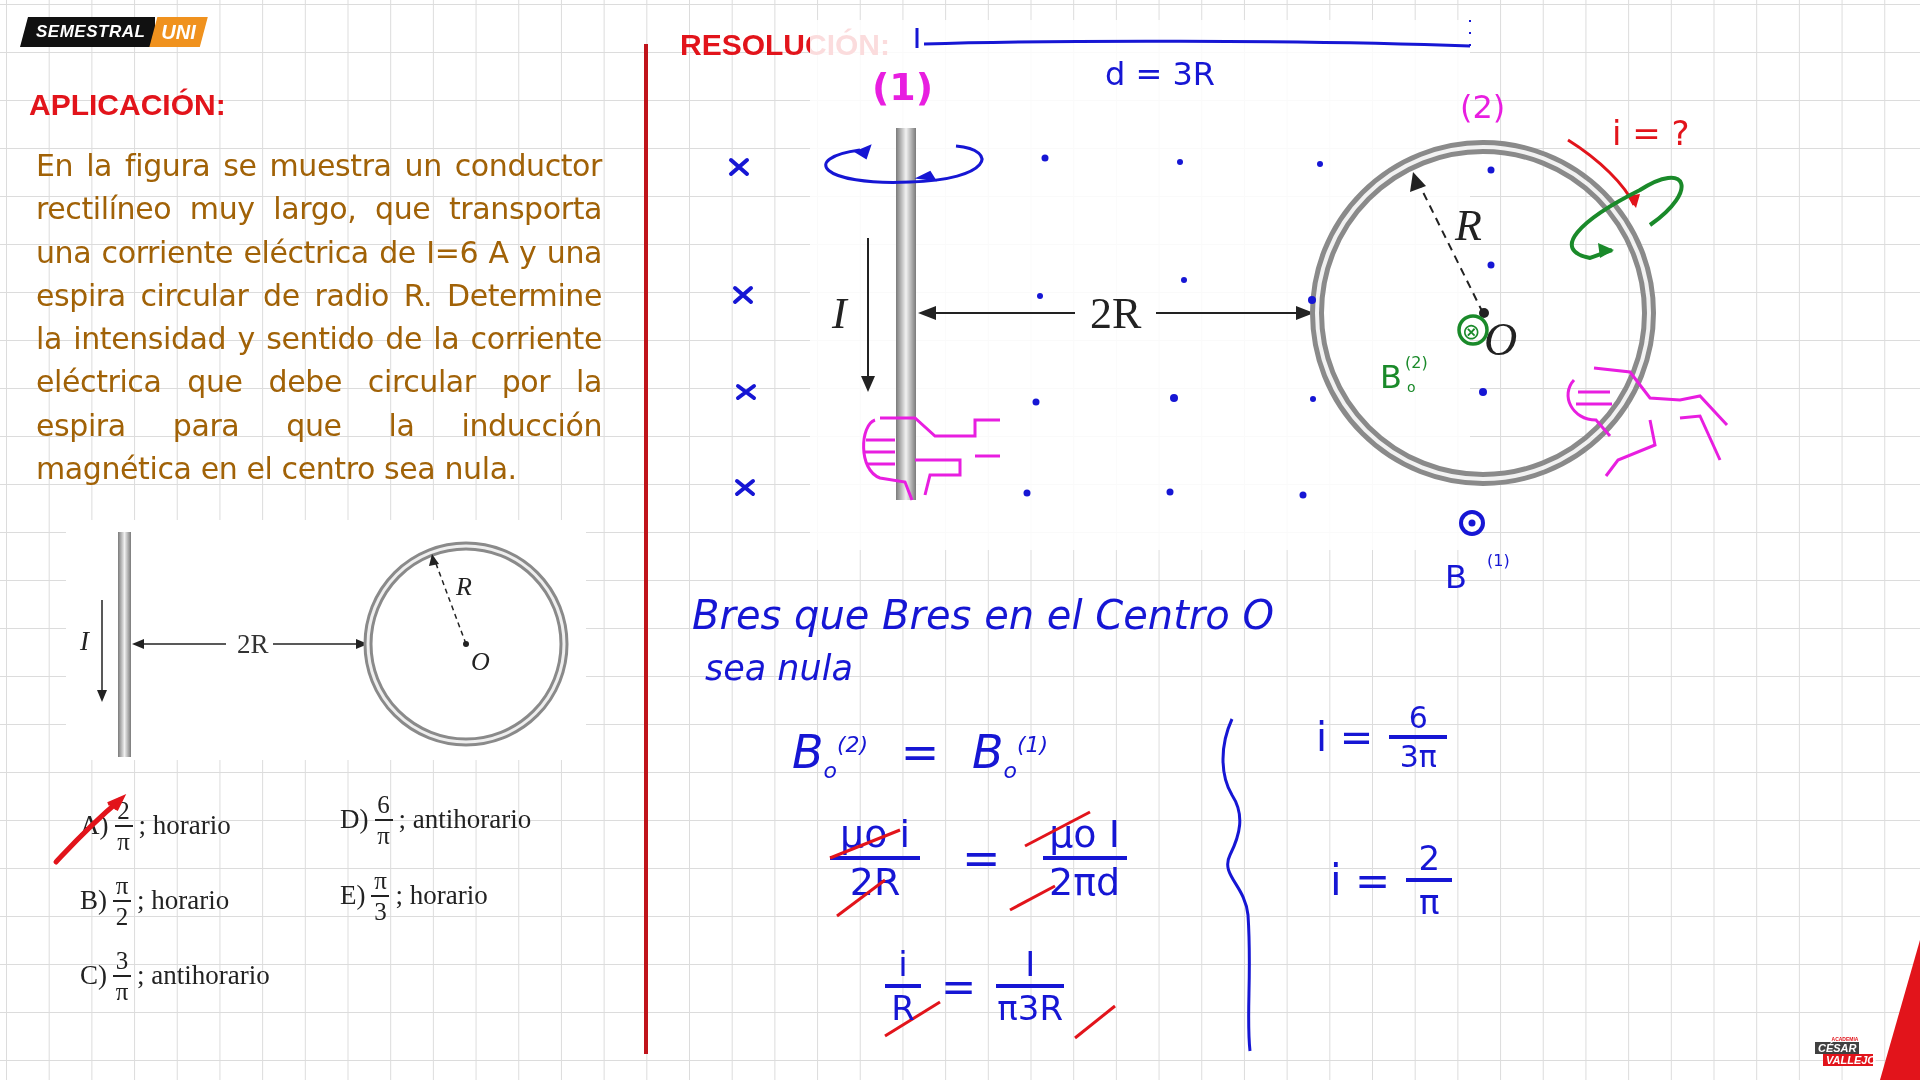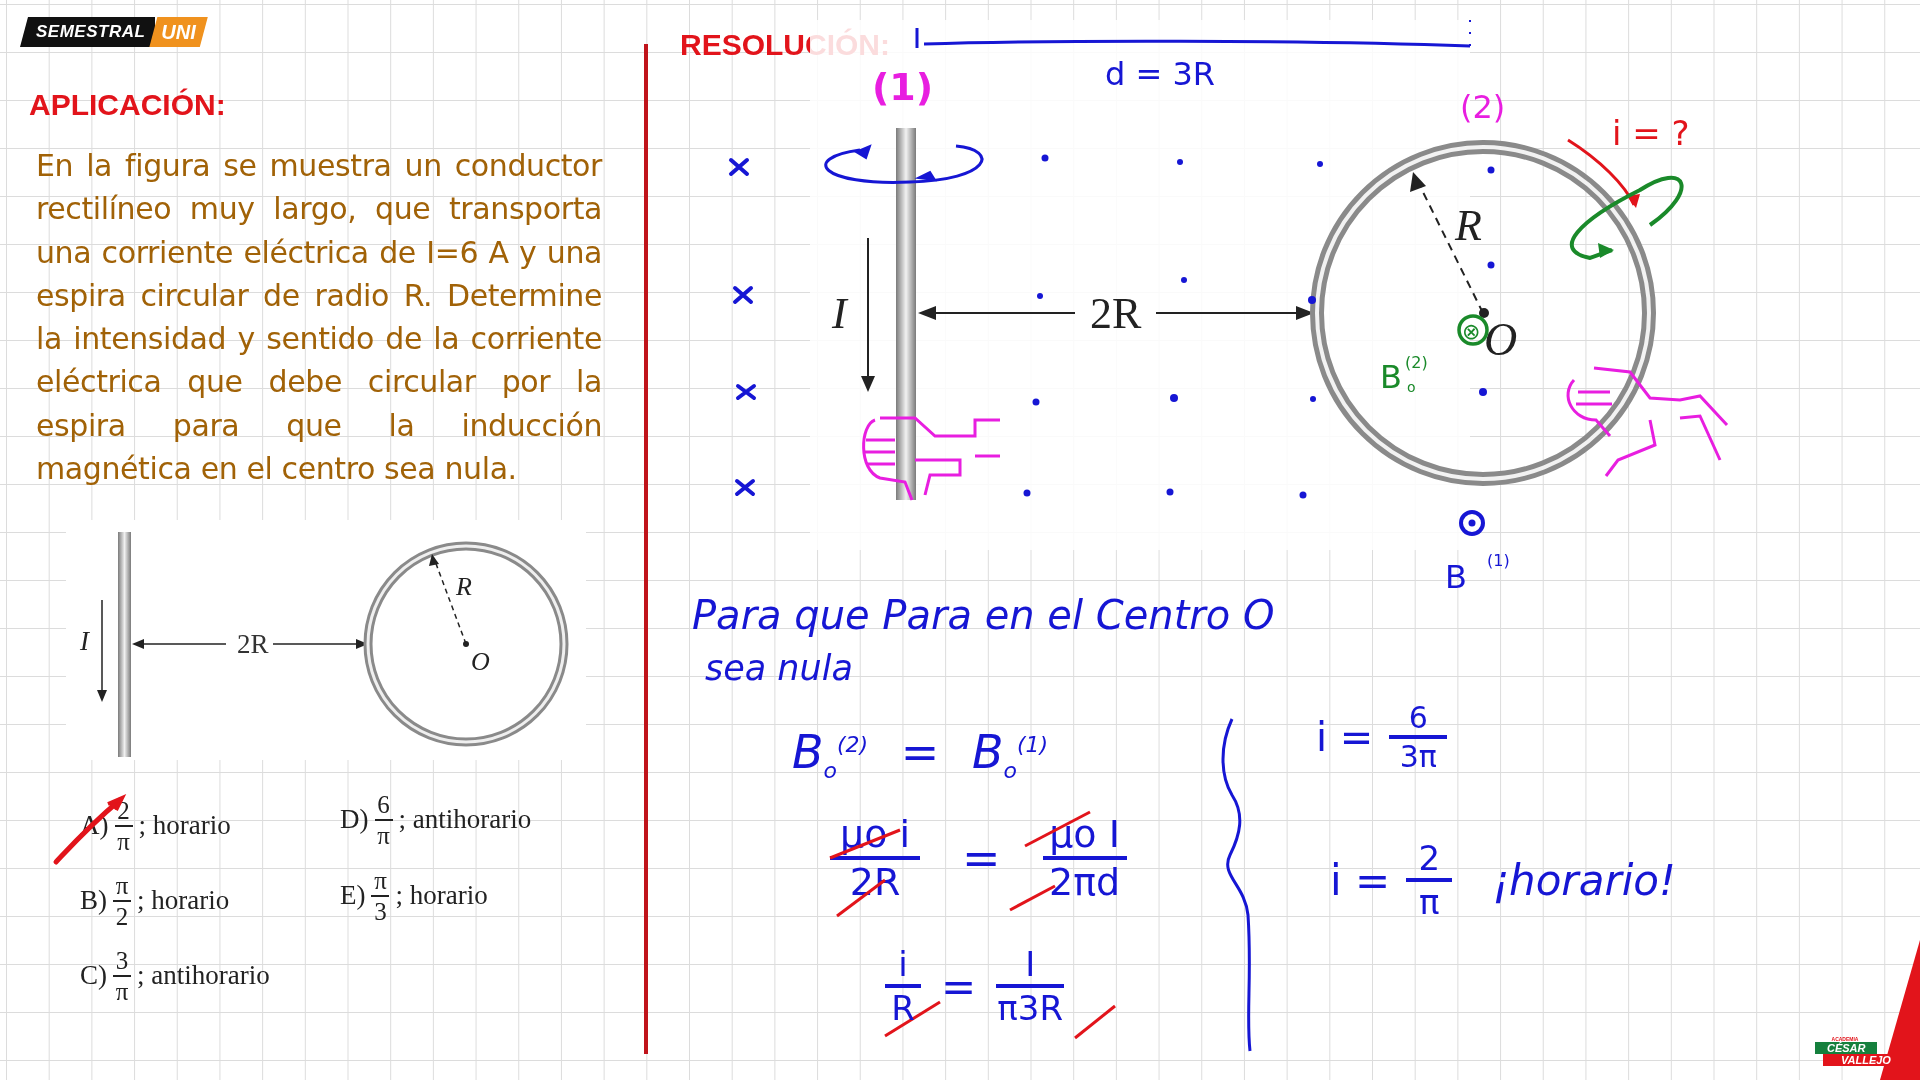--- a/index.html
+++ b/index.html
@@ -225,21 +225,21 @@
     <path d="M1650 420 L 1655 445 L 1618 460 L 1606 476"></path>
     <path d="M1578 392 L 1610 392 M1576 404 L 1612 404"></path>
   </g>
 
   <circle cx="1472" cy="523" r="11" fill="none" stroke="#1616d4" stroke-width="4"></circle>
   <circle cx="1472" cy="523" r="3.5" fill="#1616d4"></circle>
   <text x="1445" y="588" font-family="DejaVu Sans, sans-serif" font-size="32" fill="#1616d4">B</text>
   <text x="1487" y="566" font-family="DejaVu Sans, sans-serif" font-size="16" fill="#1616d4">(1)</text>
 </svg>
 
-<div class="abs hand" style="left:692px; top:592px; font-size:40px; font-style:italic;">Para que Para en el Centro O</div>
+<div class="abs hand" style="left:692px; top:592px; font-size:40px; font-style:italic;">Bres que Bres en el Centro O</div>
 <div class="abs hand" style="left:705px; top:648px; font-size:35px; font-style:italic;">sea nula</div>
 
 <div class="abs hand" style="left:792px; top:725px; font-size:46px;font-style:italic;">
   <span>B</span><sub style="font-size:22px;">o</sub><sup style="font-size:22px;">(2)</sup>
   <span style="margin:0 18px;">=</span>
   <span>B</span><sub style="font-size:22px;">o</sub><sup style="font-size:22px;">(1)</sup>
 </div>
 
 <div class="abs hand" style="left:830px; top:812px; display:flex; align-items:center; font-size:38px;gap:20px;">
   <div style="display:flex; flex-direction:column; align-items:center;">
@@ -290,23 +290,22 @@
     <span>3π</span>
   </div>
 </div>
 <div class="abs hand" style="left:1330px; top:838px; display:flex; align-items:center; font-size:42px;">
   <span style="margin-right:16px;">i =</span>
   <div style="display:flex; flex-direction:column; align-items:center; font-size:34px;">
     <span>2</span>
     <span style="width:46px; height:4px; background:#1616d4;"></span>
     <span>π</span>
   </div>
-  <span style="margin-left:40px; font-style:italic;">¡horario!</span>
 </div>
 
 <svg class="abs" style="left:1880px; top:940px;" width="40" height="140">
   <polygon points="40,0 40,140 0,140" fill="#e2141b"></polygon>
 </svg>
 <div class="abs" style="left:1815px; top:1036px; width:60px;">
   <div style="font-size:5px; color:#e2141b; text-align:center; font-weight:bold;">ACADEMIA</div>
-  <div style="background:#15803d; color:#fff; font-size:11px; font-weight:bold; font-style:italic; padding:0 12px; width:38px;">CÉSAR</div>
-  <div style="background:#e2141b; color:#fff; font-size:11px; font-weight:bold; font-style:italic; padding:0 18px; margin-left:8px; width:44px;">VALLEJO</div>
+  <div style="background:#404040; color:#fff; font-size:11px; font-weight:bold; font-style:italic; padding:0 3px; width:38px;">CÉSAR</div>
+  <div style="background:#e2141b; color:#fff; font-size:11px; font-weight:bold; font-style:italic; padding:0 3px; margin-left:8px; width:44px;">VALLEJO</div>
 </div>
 
 </body></html>

